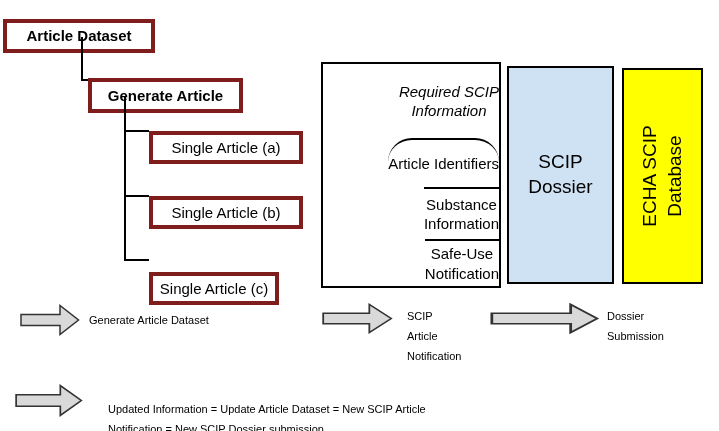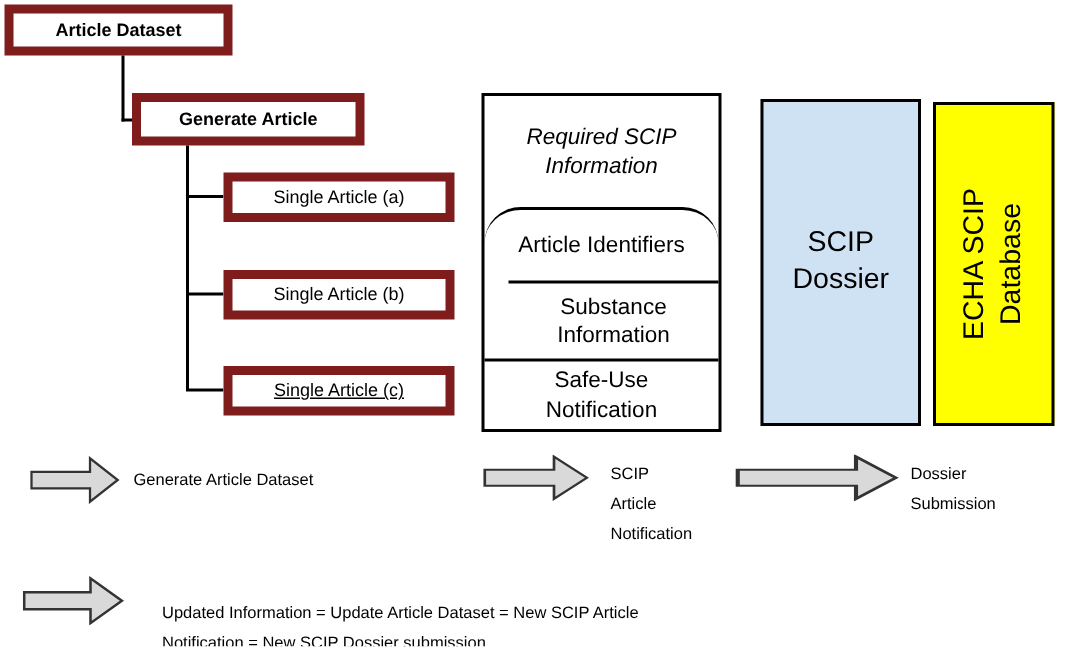--- a/index.html
+++ b/index.html
@@ -9,42 +9,44 @@
     height: 431px;
     background: #ffffff;
     font-family: "Liberation Sans", sans-serif;
     color: #000000;
     overflow: hidden;
   }
   .box {
     position: absolute;
     box-sizing: border-box;
     background: #ffffff;
-    border: 6px solid #7f1d1d;
+    border: 4px solid #7f1d1d;
     display: flex;
     align-items: center;
     justify-content: center;
     text-align: center;
-    font-size: 12px;
+    font-size: 15px;
     line-height: 1.2;
+    margin-top: 16px;
   }
   .bold { font-weight: bold; }
   .line {
     position: absolute;
     background: #000000;
   }
   .info-table {
     position: absolute;
     box-sizing: border-box;
     left: 321px; top: 62px;
-    width: 160px; height: 226px;
+    width: 180px; height: 226px;
     border: 2px solid #000000;
     background: #ffffff;
     display: flex;
     flex-direction: column;
+    align-items: flex-end;
   }
   .cell {
     box-sizing: border-box;
     display: flex;
     align-items: center;
     justify-content: center;
     text-align: center;
     font-size: 15px;
     line-height: 1.3;
     white-space: pre-line;
@@ -106,21 +108,21 @@
 
   <div class="box bold" style="left:88px; top:62px; width:155px; height:35px;">Generate Article</div>
 
   <div class="line" style="left:124px; top:97px; width:2px; height:164px;"></div>
   <div class="line" style="left:126px; top:130px; width:23px; height:2px;"></div>
   <div class="line" style="left:126px; top:195px; width:23px; height:2px;"></div>
   <div class="line" style="left:126px; top:259px; width:23px; height:2px;"></div>
 
   <div class="box" style="left:149px; top:180px; width:154px; height:33px;">Single Article (b)</div>
   <div class="box" style="left:149px; top:115px; width:154px; height:33px;">Single Article (a)</div>
-  <div class="box" style="left:149px; top:244px; width:154px; height:33px;text-decoration:underline;">Single Article (c)</div>
+  <div class="box" style="left:149px; top:256px; width:130px; height:33px;">Single Article (c)</div>
 
   <div class="info-table">
     <div class="cell cell-header">Required SCIP
 Information</div>
     <div class="cell cell-r1">Article Identifiers</div>
     <div class="cell cell-r2">Substance
 Information</div>
     <div class="cell cell-r3">Safe-Use
 Notification</div>
   </div>

